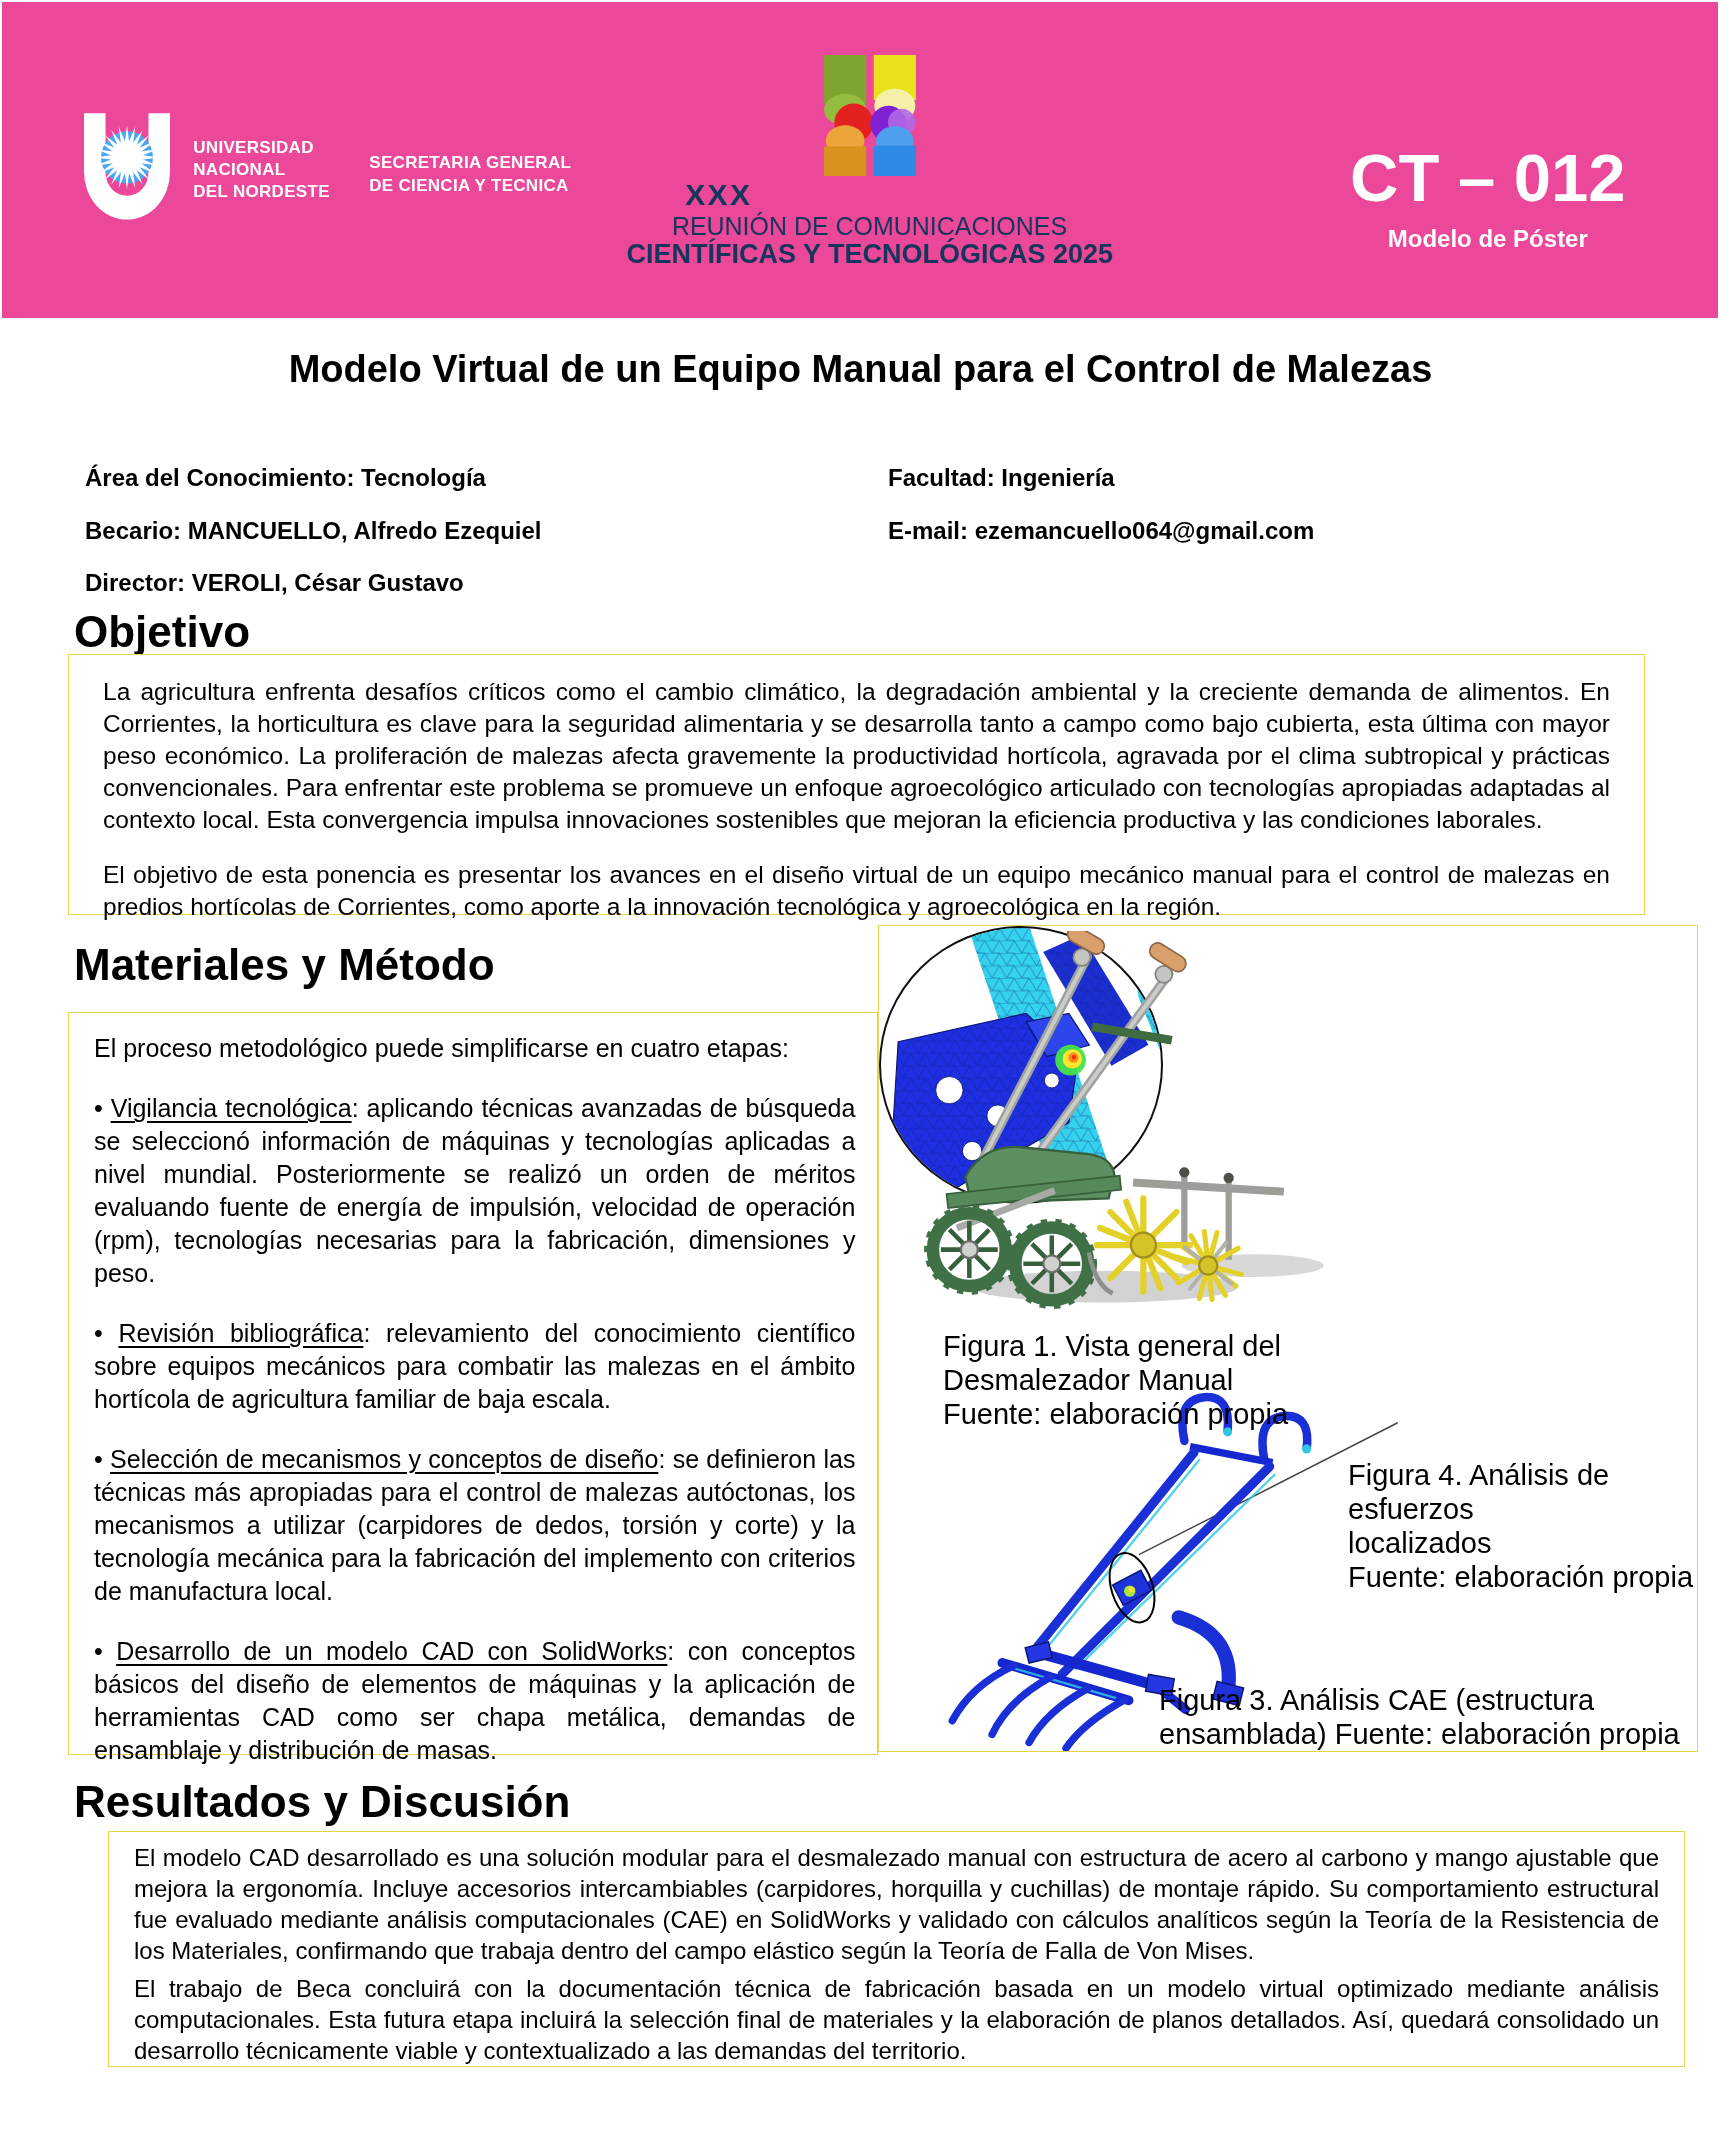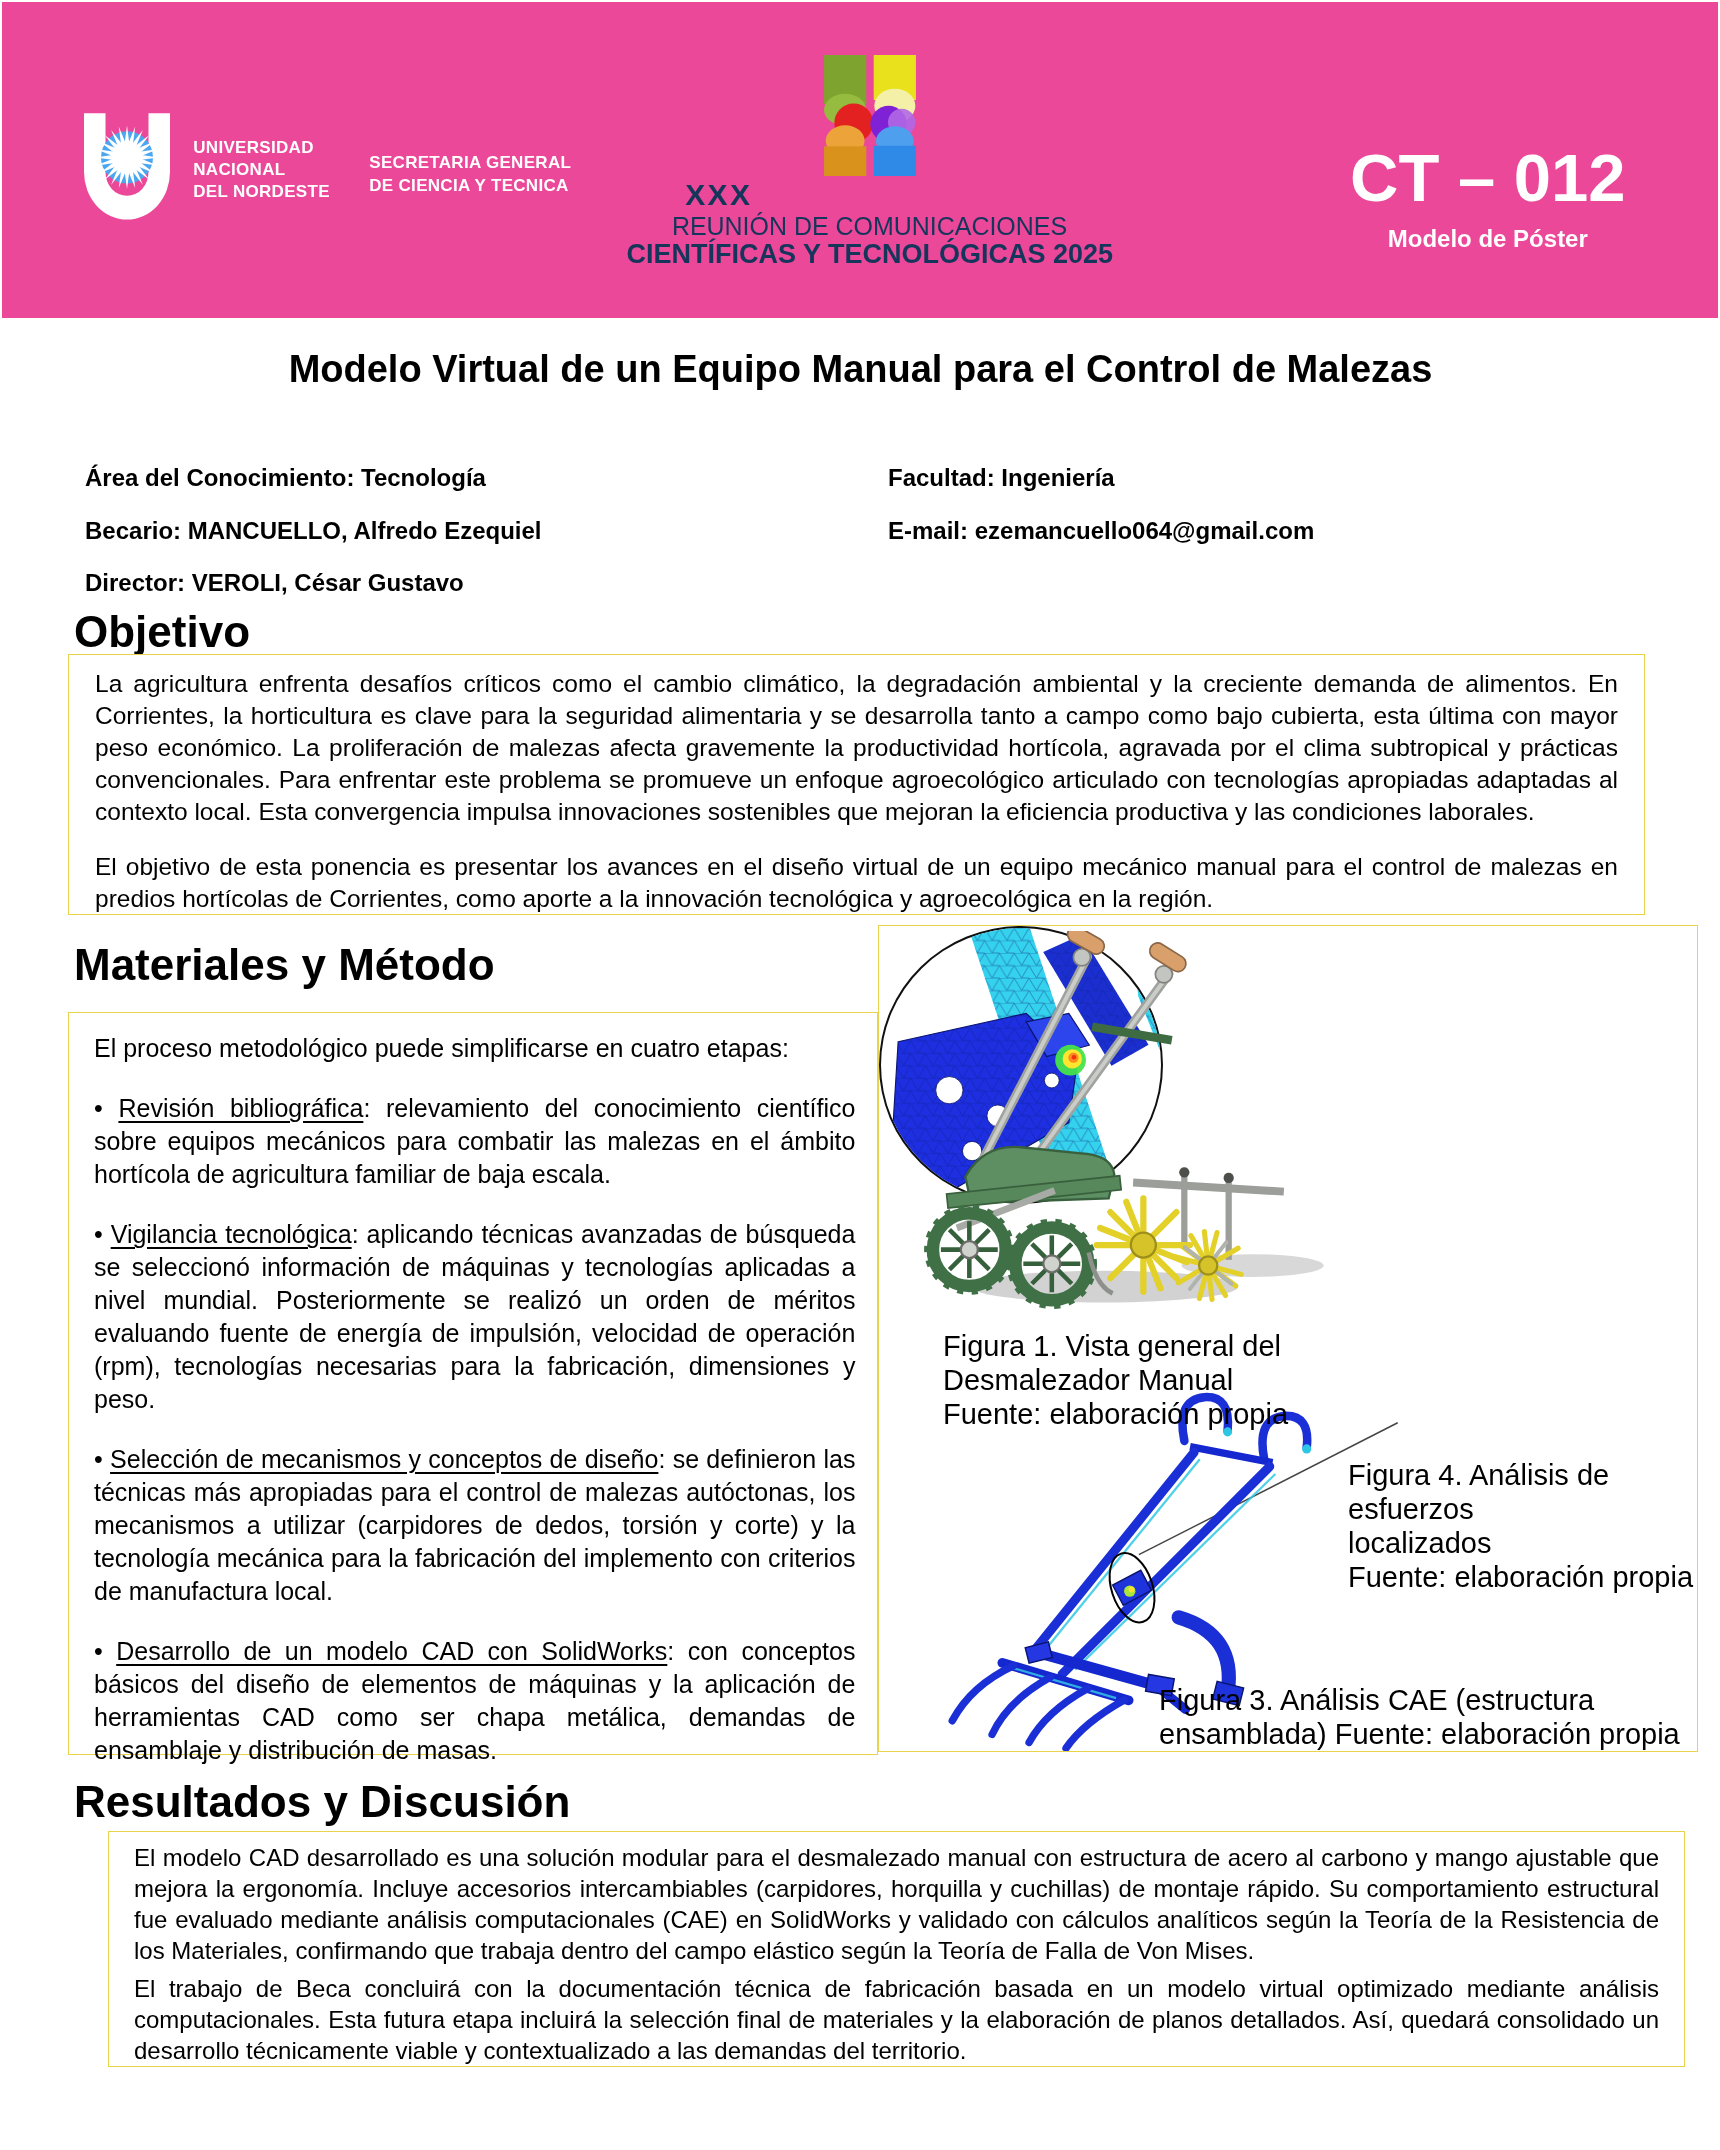--- a/index.html
+++ b/index.html
@@ -28,21 +28,21 @@
 
   
   .h2{font-size:44px;font-weight:bold;margin:0;}
   #h-objetivo{left:74px;top:607px;}
   #h-metodo{left:74px;top:940px;}
   #h-resultados{left:74px;top:1777px;}
 
   
   .ybox{border:1.1px solid #E8D44A;background:#fff;box-sizing:border-box;}
   #box-objetivo{left:68px;top:654px;width:1577px;height:261px;padding:12.5px 26px 0;font-size:24.5px;line-height:32px;}
-  #box-objetivo p{margin:0;text-align:justify;}
+  #box-objetivo p{margin:8px;text-align:justify;}
   #box-objetivo p.first{margin-bottom:23px;}
 
   #box-metodo{left:68px;top:1012px;width:810px;height:743px;padding:19.3px 21.6px 0 25px;font-size:25px;line-height:33px;}
   #box-metodo p{margin:0 0 27px;text-align:justify;}
   .lead{text-decoration:underline;text-decoration-thickness:1.7px;text-underline-offset:4px;}
 
   #box-resultados{left:68px;top:1831px;width:1577px;height:236px;padding:10.2px 25px 0;font-size:24px;line-height:31px;margin-left:40px;}
   #box-resultados p{margin:0;text-align:justify;}
   #box-resultados p.first{margin-bottom:6.8px;}
 
@@ -143,22 +143,22 @@
 
   <h2 id="h-objetivo" class="abs h2">Objetivo</h2>
   <section id="box-objetivo" class="abs ybox">
     <p class="first">La agricultura enfrenta desafíos críticos como el cambio climático, la degradación ambiental y la creciente demanda de alimentos. En Corrientes, la horticultura es clave para la seguridad alimentaria y se desarrolla tanto a campo como bajo cubierta, esta última con mayor peso económico. La proliferación de malezas afecta gravemente la productividad hortícola, agravada por el clima subtropical y prácticas convencionales. Para enfrentar este problema se promueve un enfoque agroecológico articulado con tecnologías apropiadas adaptadas al contexto local. Esta convergencia impulsa innovaciones sostenibles que mejoran la eficiencia productiva y las condiciones laborales.</p>
     <p>El objetivo de esta ponencia es presentar los avances en el diseño virtual de un equipo mecánico manual para el control de malezas en predios hortícolas de Corrientes, como aporte a la innovación tecnológica y agroecológica en la región.</p>
   </section>
 
   <h2 id="h-metodo" class="abs h2">Materiales y Método</h2>
   <section id="box-metodo" class="abs ybox">
     <p>El proceso metodológico puede simplificarse en cuatro etapas:</p>
+    <p><span>• </span><span class="lead">Vigilancia tecnológica</span><span>: aplicando técnicas avanzadas de búsqueda se seleccionó información de máquinas y tecnologías aplicadas a nivel mundial. Posteriormente se realizó un orden de méritos evaluando fuente de energía de impulsión, velocidad de operación (rpm), tecnologías necesarias para la fabricación, dimensiones y peso.</span></p>
     <p><span>• </span><span class="lead">Revisión bibliográfica</span><span>: relevamiento del conocimiento científico sobre equipos mecánicos para combatir las malezas en el ámbito hortícola de agricultura familiar de baja escala.</span></p>
-    <p><span>• </span><span class="lead">Vigilancia tecnológica</span><span>: aplicando técnicas avanzadas de búsqueda se seleccionó información de máquinas y tecnologías aplicadas a nivel mundial. Posteriormente se realizó un orden de méritos evaluando fuente de energía de impulsión, velocidad de operación (rpm), tecnologías necesarias para la fabricación, dimensiones y peso.</span></p>
     <p><span>• </span><span class="lead">Selección de mecanismos y conceptos de diseño</span><span>: se definieron las técnicas más apropiadas para el control de malezas autóctonas, los mecanismos a utilizar (carpidores de dedos, torsión y corte) y la tecnología mecánica para la fabricación del implemento con criterios de manufactura local.</span></p>
     <p><span>• </span><span class="lead">Desarrollo de un modelo CAD con SolidWorks</span><span>: con conceptos básicos del diseño de elementos de máquinas y la aplicación de herramientas CAD como ser chapa metálica, demandas de ensamblaje y distribución de masas.</span></p>
   </section>
 
   <section id="figure-box" class="abs">
 
     <svg id="fig1" class="fig" width="455" height="387" viewBox="0 0 800 680" aria-hidden="true">
       <ellipse cx="330" cy="625" rx="235" ry="28" fill="#9c9c9c" opacity="0.45"></ellipse>
       <ellipse cx="590" cy="588" rx="125" ry="20" fill="#a8a8a8" opacity="0.45"></ellipse>
 

